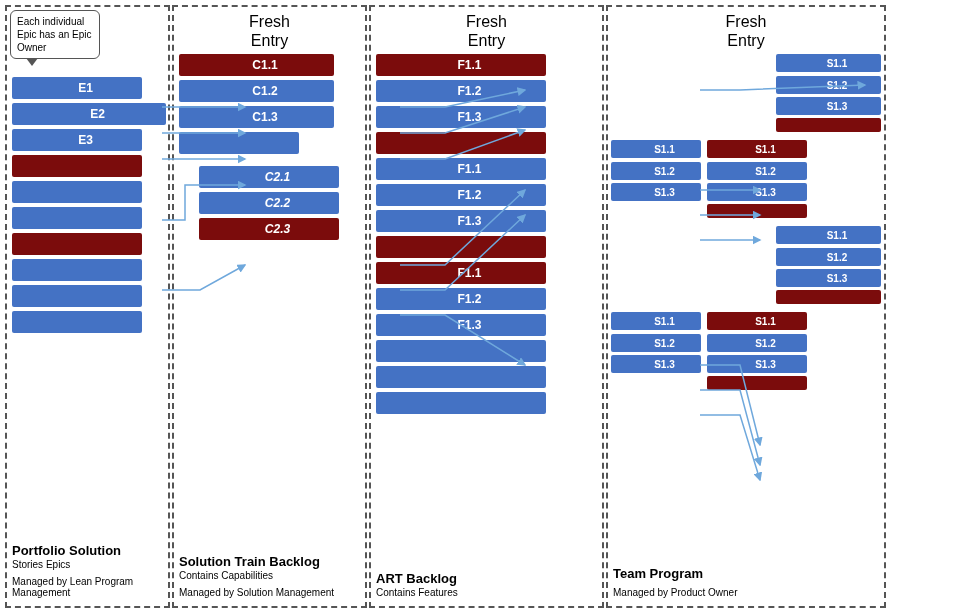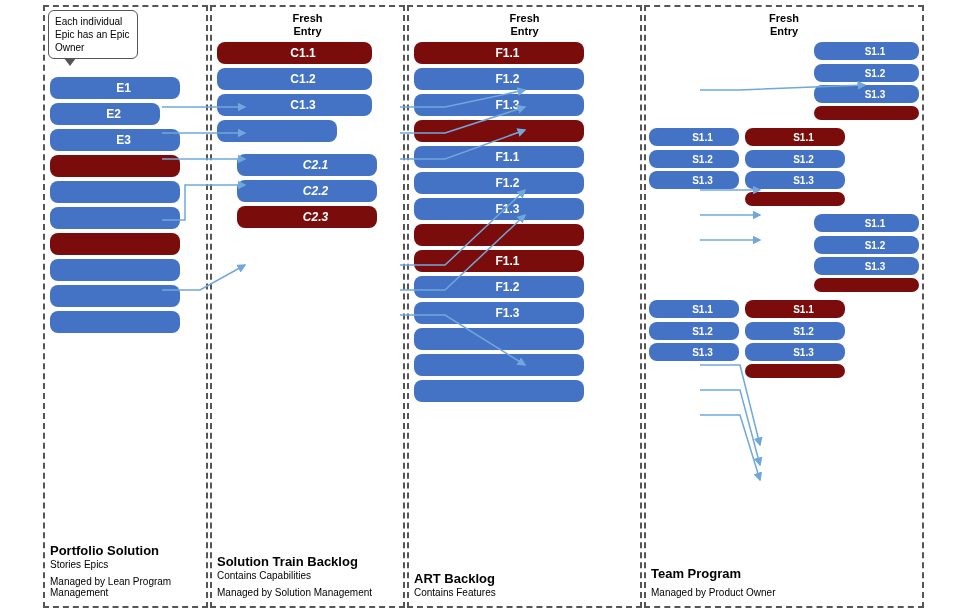--- a/index.html
+++ b/index.html
@@ -39,29 +39,29 @@
       margin-top: 1px;
     }
 
     .column-managed {
       font-size: 10px;
       margin-top: 6px;
     }
 
     .fresh-entry-label {
       text-align: center;
-      font-weight: bold;
-      font-size: 11px;
+      font-weight: normal;
+      font-size: 16px;
       margin-bottom: 4px;
       line-height: 1.2;
     }
 
     .bar {
       height: 22px;
-      border-radius: 8px;
+      border-radius: 2px;
       margin-bottom: 4px;
       display: flex;
       align-items: center;
       justify-content: center;
       color: white;
       font-weight: bold;
       font-size: 12px;
       padding-left: 17px;
     }
 
@@ -137,26 +137,26 @@
 
     .portfolio-bars-wrap {
       margin-top: 65px;
     }
   </style>
 </head>
 <body>
 
 <div class="main-container">
 
-  <div class="column portfolio-col" style="position:relative;margin-left:38px;">
+  <div class="column portfolio-col" style="position:relative;">
     <div class="speech-bubble">Each individual Epic has an Epic Owner</div>
 
     <div class="portfolio-bars-wrap">
       <div class="bar bar-blue" style="width:130px;">E1</div>
-      <div class="bar bar-blue" style="width:110px;">E2</div>
+      <div class="bar bar-blue" style="width:154px;">E2</div>
       <div class="bar bar-blue" style="width:130px;">E3</div>
       <div class="bar bar-dark-red" style="width:130px;"></div>
       <div class="bar bar-blue" style="width:130px;"></div>
       <div class="bar bar-blue" style="width:130px;"></div>
       <div class="bar bar-dark-red" style="width:130px;"></div>
       <div class="bar bar-blue" style="width:130px;"></div>
       <div class="bar bar-blue" style="width:130px;"></div>
       <div class="bar bar-blue" style="width:130px;"></div>
     </div>
 

